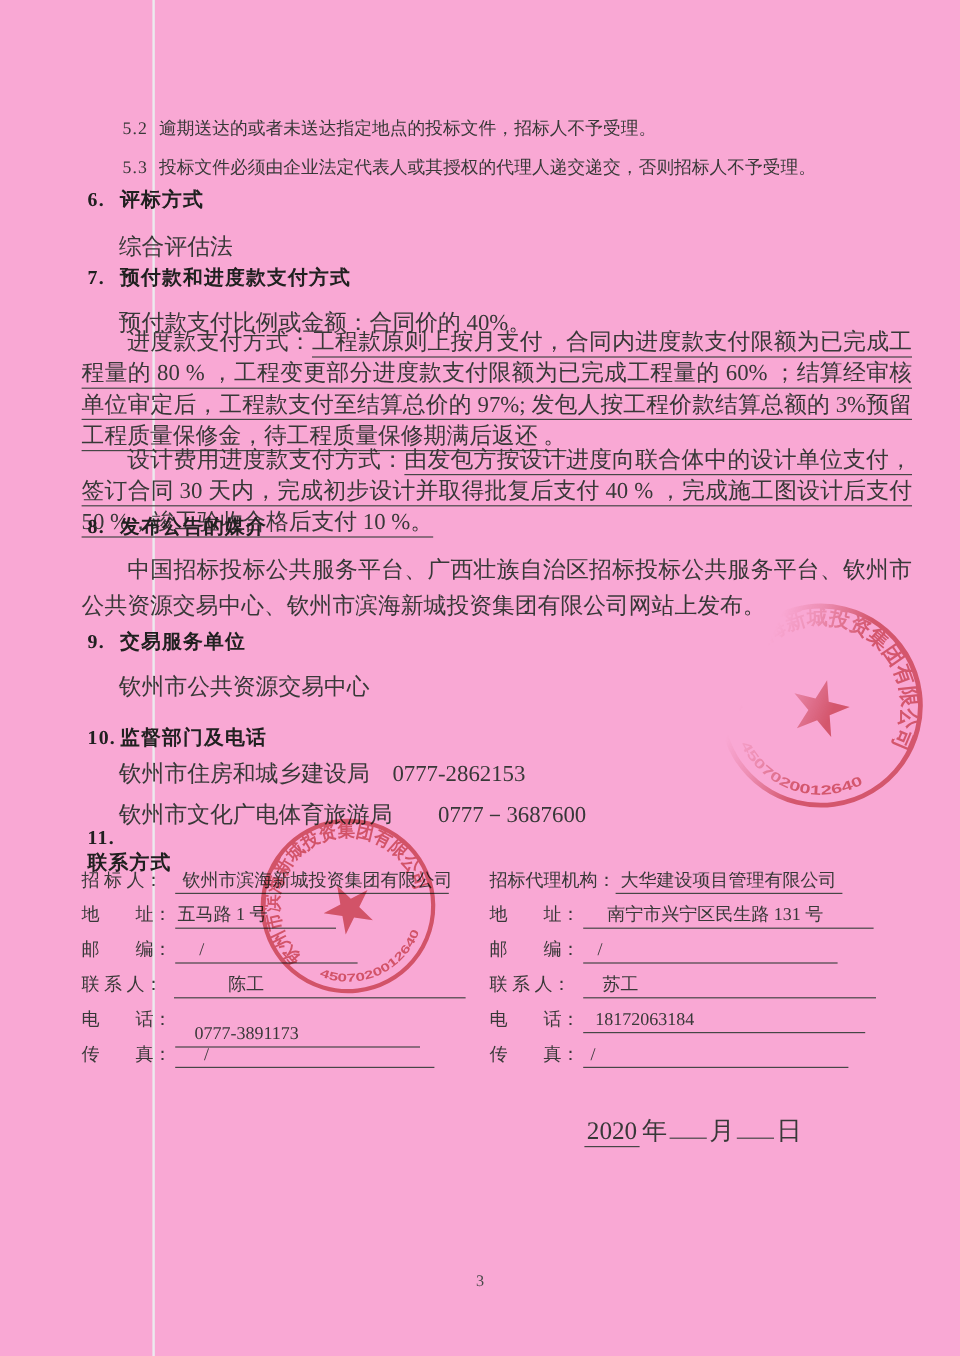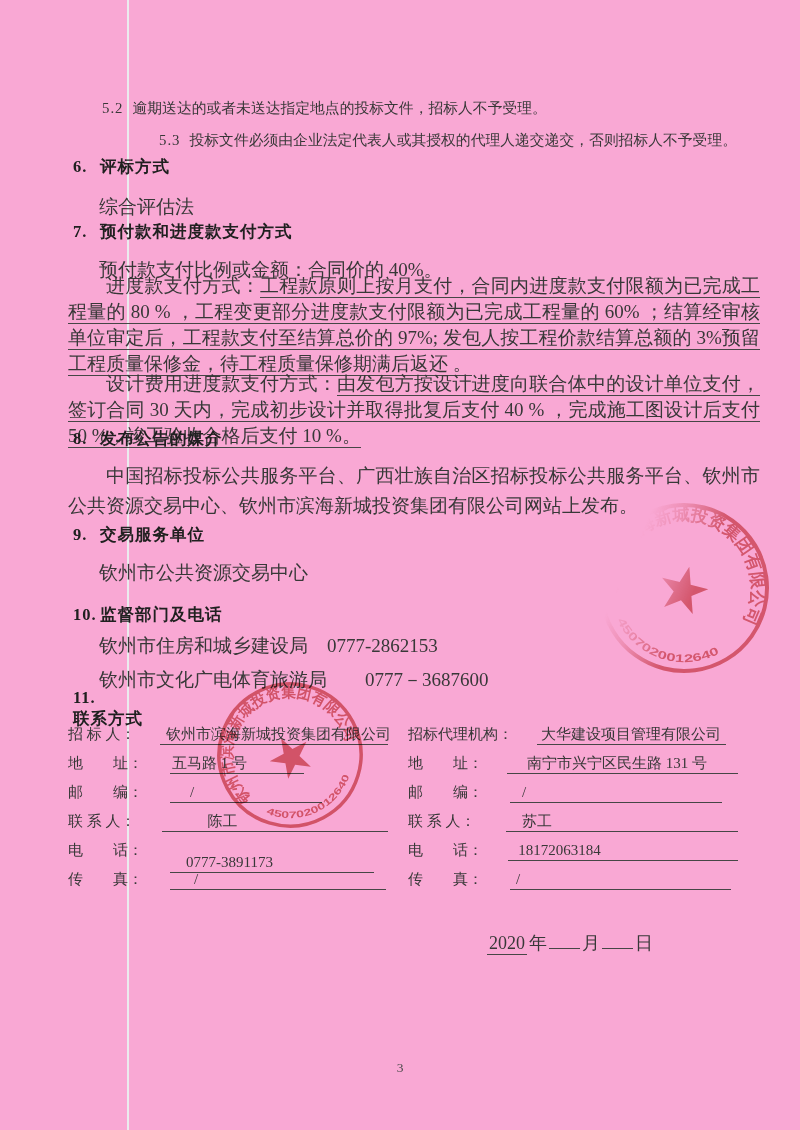--- a/index.html
+++ b/index.html
@@ -21,33 +21,33 @@
   .hd .hd-num{min-width:27px;font-family:"Liberation Serif",serif;font-weight:700;}
 
   .body-line{padding-left:31px;}
   .just{text-align:justify;text-indent:2em;}
   .ul{border-bottom:1.5px solid #464646;padding-bottom:1px;}
 
   
   .c-col{position:absolute;top:725px;}
   #c-left{left:68px;width:320px;}
   #c-right{left:408px;width:330px;}
-  .c-row{height:29px;display:flex;align-items:flex-start;font-size:15px;gap:24px;}
+  .c-row{height:29px;display:flex;align-items:flex-start;font-size:15px;}
   .c-label{display:inline-block;width:78px;line-height:19px;white-space:pre;}
   #c-right .c-row:first-child .c-label{width:105px;}
   .c-val{display:inline-block;line-height:19px;border-bottom:1.5px solid #464646;white-space:pre;}
   .vL0{width:222px;padding-left:6px;}  .vR0{width:185px;padding-left:4px;}
   .vL1{width:132px;padding-left:2px;}  .vR1{width:222px;padding-left:20px;}
   .vL2{width:132px;padding-left:20px;} .vR2{width:200px;padding-left:12px;}
   .vL3{width:200px;padding-left:45px;} .vR3{width:228px;padding-left:16px;}
   .vL4{width:188px;padding-left:16px;margin-top:12px;} .vR4{width:225px;padding-left:10px;}
   .vL5{width:192px;padding-left:24px;} .vR5{width:215px;padding-left:6px;}
 
   
-  #date{position:absolute;left:487px;top:933px;font-size:18px;line-height:17px;}
+  #date{position:absolute;left:487px;top:933px;font-size:21px;line-height:17px;}
   #date .blank{display:inline-block;width:31px;border-bottom:1.5px solid #464646;height:15px;}
   #date .yr{border-bottom:1.5px solid #464646;padding:0 2px 1px 2px;}
   #date .u{margin:0 2px;}
 
   #pageno{position:absolute;left:0;top:1060px;width:800px;text-align:center;
           font-size:13.5px;color:#4a4a4a;}
 
   
   .stamp{position:absolute;mix-blend-mode:multiply;pointer-events:none;}
   #stampA{left:214px;top:679px;width:152px;height:152px;transform:rotate(-28deg);opacity:.82;}
@@ -59,21 +59,21 @@
 </style>
 </head>
 <body>
 
 <div id="page">
   <div class="fold"></div>
 
   <div class="abs it5" style="top:95px;">
     <span class="n">5.2</span><span>逾期送达的或者未送达指定地点的投标文件，招标人不予受理。</span>
   </div>
-  <div class="abs it5" style="top:127px;text-align:center;">
+  <div class="abs it5" style="top:127px;">
     <span class="n">5.3</span><span>投标文件必须由企业法定代表人或其授权的代理人递交递交，否则招标人不予受理。</span>
   </div>
 
   <div class="hd" style="top:156px;">
     <span class="hd-num">6.</span>
     <span>评标方式</span>
   </div>
   <div class="abs body-line" style="top:194px;">综合评估法</div>
 
   <div class="hd" style="top:221px;">

